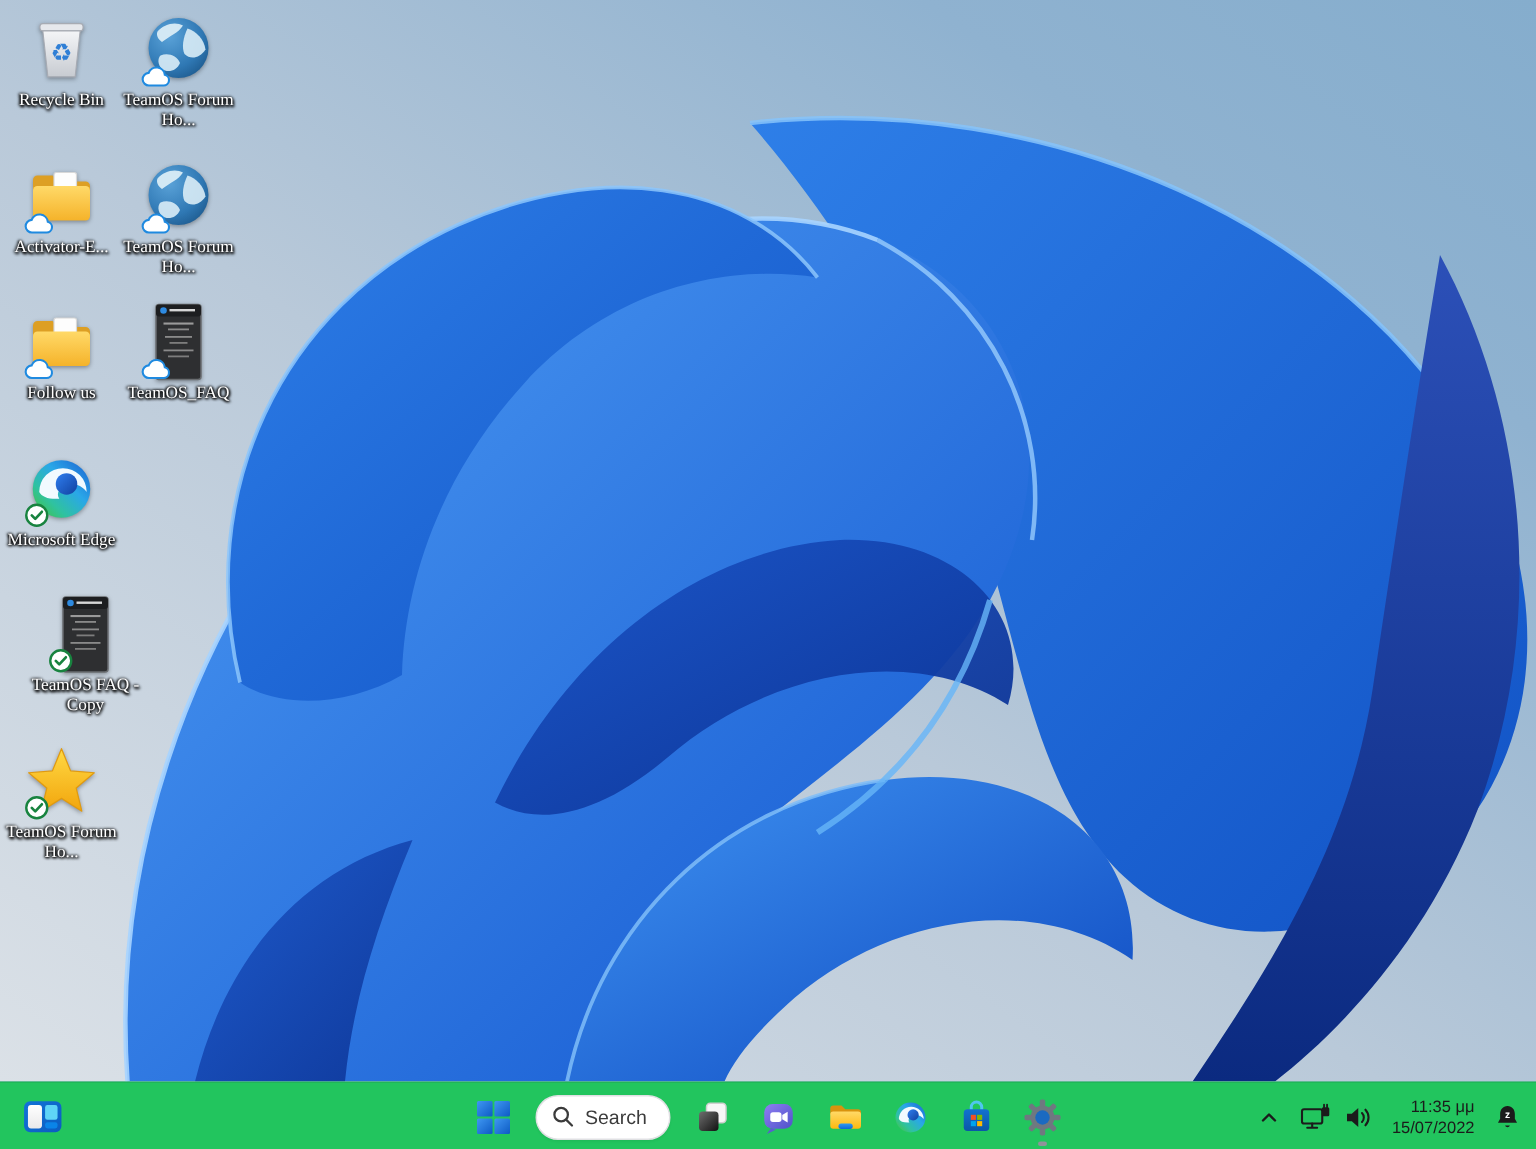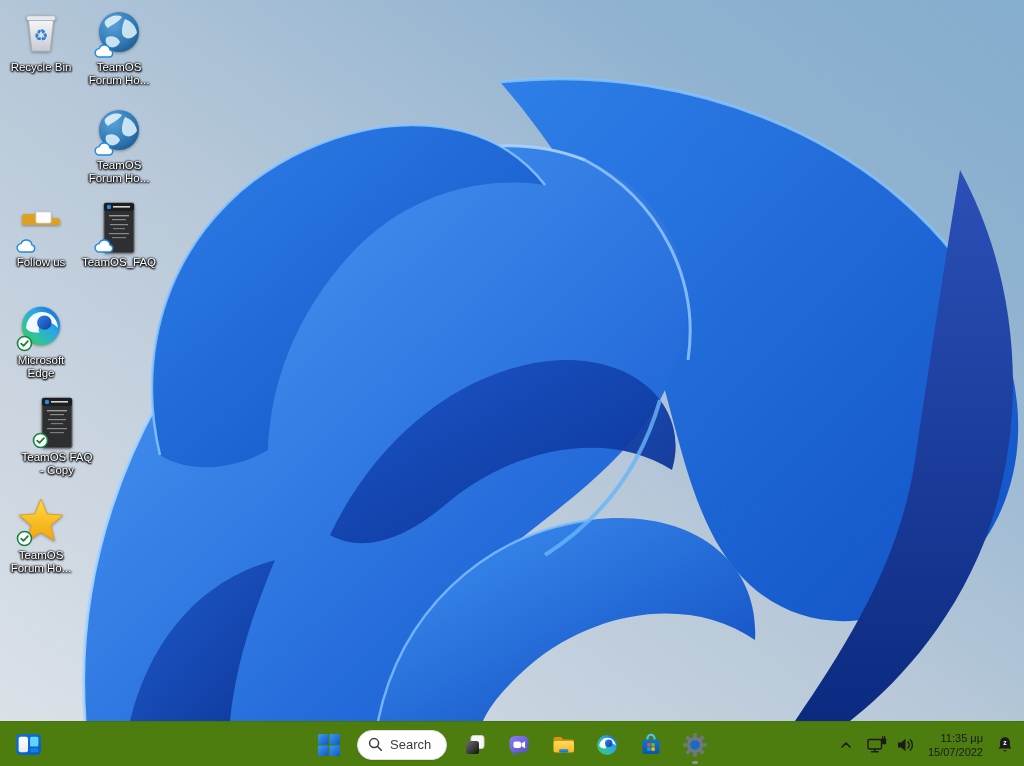--- a/index.html
+++ b/index.html
@@ -14,25 +14,25 @@
   
   .dicon { position:absolute; width:76px; display:flex; flex-direction:column;
     align-items:center; cursor:default; }
   .tile { position:relative; width:52px; height:50px; display:flex;
     align-items:center; justify-content:center; }
   .tile svg { filter:drop-shadow(0 1px 1.5px rgba(0,0,0,.35)); }
   .badge { position:absolute; left:1px; bottom:-1px; line-height:0; }
   .badge svg { filter:none; }
   .dlabel { margin-top:3px; max-width:76px; font-size:11.5px; line-height:13px;
     text-align:center; color:#fff;
-    text-shadow:0 1px 2px #000, 0 0 2px #000, 1px 1px 2px #000, -1px 0 2px #000; }
+    text-shadow:0 1px 2px #000, 0 0 2px #000, 1px 1px 2px #000, -1px 0 2px #000;font-family:Liberation Serif, serif; }
 
   
   .taskbar { position:absolute; left:0; right:0; bottom:0; height:45px;
-    background:#4d7c0f; border-top:1px solid rgba(0,0,0,.07); }
+    background:#22c55e; border-top:1px solid rgba(0,0,0,.07); }
   .tb-left { position:absolute; left:8px; top:0; height:45px; display:flex; align-items:center; }
   .tb-center { position:absolute; left:50%; top:0; transform:translateX(-50%);
     height:45px; display:flex; align-items:center; gap:4px; }
   .tb-right { position:absolute; right:4px; top:0; height:45px;
     display:flex; align-items:center; }
   .tbtn { position:relative; width:40px; height:40px; border-radius:6px;
     display:flex; align-items:center; justify-content:center; }
   .indicator { position:absolute; bottom:1px; left:50%; transform:translateX(-50%);
     width:6px; height:3px; border-radius:2px; background:#8f9399; }
   .search-pill { height:30px; min-width:90px; padding:0 14px 0 10px; margin:0 4px;
@@ -147,20 +147,41 @@
         </svg>
         <span class="badge">
           <svg width="20" height="15" viewBox="0 0 20 15">
             <path d="M5.5 13 a4.2 4.2 0 0 1 -0.4 -8.4 a5.6 5.6 0 0 1 10.8 1.3 A3.6 3.6 0 0 1 15 13 Z" fill="#fff" stroke="#1f8ae0" stroke-width="1.4"></path>
           </svg>
         </span>
       </div>
       <div class="dlabel">TeamOS Forum Ho...</div>
     </div>
 
+    <div class="dicon" style="left:3px;top:106px">
+      <div class="tile">
+        <svg width="48" height="48" viewBox="0 0 48 48">
+          <defs>
+              <linearGradient id="fG" x1="0" y1="0" x2="0" y2="1">
+            <stop offset="0" stop-color="#ffd968"></stop>
+                <stop offset="1" stop-color="#f5b32a"></stop>
+              </linearGradient>
+            </defs>
+          <path d="M5 13 a3 3 0 0 1 3-3 h10 l4 4 h18 a3 3 0 0 1 3 3 v4 H5 Z" fill="#dd9f24"></path>
+          <rect x="19" y="8" width="15" height="11" rx="1.5" fill="#fdfdfd" stroke="#d8d8d8" stroke-width="0.8"></rect>
+          <rect x="5" y="17" width="38" height="23" rx="3" fill="url(#fG)"></rect>
+        </svg>
+        <span class="badge">
+          <svg width="20" height="15" viewBox="0 0 20 15">
+            <path d="M5.5 13 a4.2 4.2 0 0 1 -0.4 -8.4 a5.6 5.6 0 0 1 10.8 1.3 A3.6 3.6 0 0 1 15 13 Z" fill="#fff" stroke="#1f8ae0" stroke-width="1.4"></path>
+          </svg>
+        </span>
+      </div>
+      <div class="dlabel">Activator-E...</div>
+    </div>
 
     <div class="dicon" style="left:81px;top:106px">
       <div class="tile">
         <svg width="48" height="48" viewBox="0 0 48 48">
           <circle cx="24" cy="23" r="20" fill="url(#glG)"></circle>
           <path d="M10 12 C14 7 22 5 27 8 C24 13 18 15 13 19 C10 17 9 14 10 12 Z" fill="#d9ecf6" opacity="0.95"></path>
           <path d="M30 10 C36 12 41 17 42 24 C38 30 32 31 28 27 C26 23 27 16 30 10 Z" fill="#d9ecf6" opacity="0.9"></path>
           <path d="M12 28 C17 26 23 28 25 33 C23 38 17 40 13 37 C10 34 10 30 12 28 Z" fill="#d9ecf6" opacity="0.9"></path>
         </svg>
         <span class="badge">

